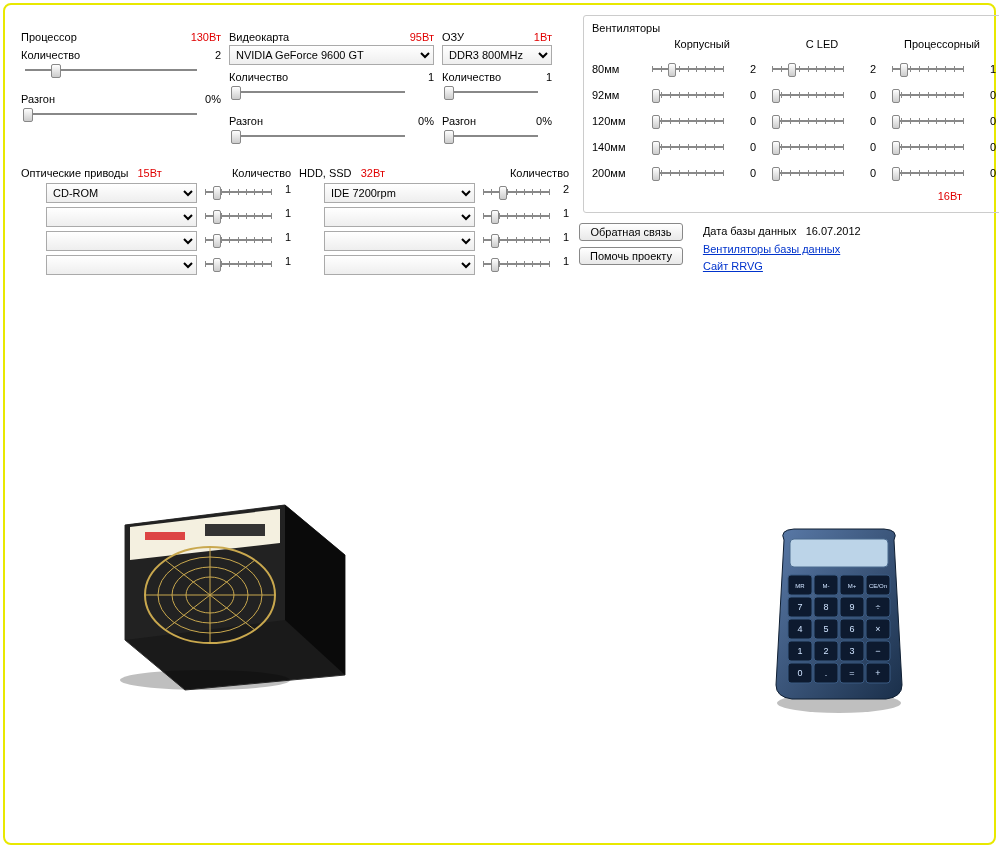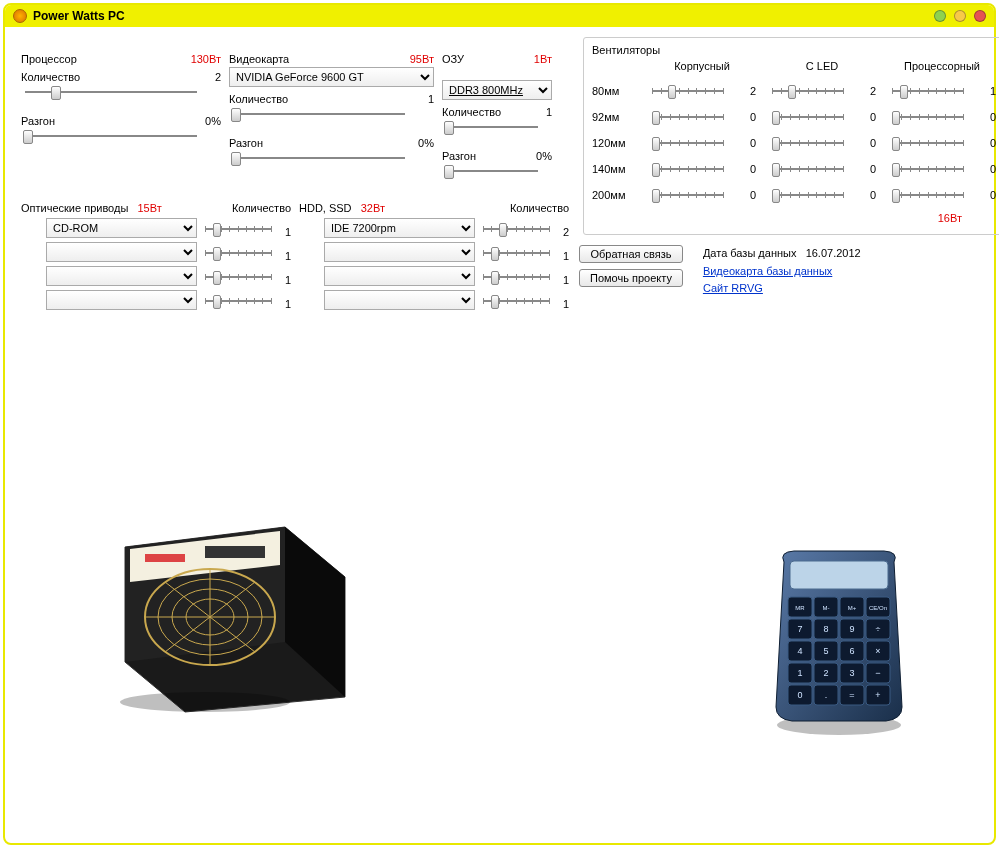--- a/index.html
+++ b/index.html
@@ -28,35 +28,26 @@
   button { border:1px solid #888; background:linear-gradient(#fff,#e8e8e8); border-radius:3px; padding:2px 10px; font-size:11px; cursor:pointer; }
   .psu { width:280px; height:230px; position:relative; }
   .calc { width:150px; height:190px; position:relative; }
   .fan-grid { display:grid; grid-template-columns: 50px repeat(3, 120px); gap:4px 0; align-items:center; }
   .fan-grid .hdr { text-align:center; padding-bottom:4px;}
   .fan-cell { display:flex; align-items:center; justify-content:space-between; padding:2px 6px;}
   .col3 { display:grid; grid-template-columns: 200px 205px 110px; gap:0 8px; }
   .col2 { display:grid; grid-template-columns: 270px 270px; gap:0 8px; }
   .section-label-row { display:flex; justify-content:space-between; align-items:flex-end; margin-top:6px; }
   .qty-row { display:flex; justify-content:space-between; align-items:center; margin-top:6px;}
-  .opt-row { display:flex; align-items:flex-end; gap:4px; margin-top:4px;padding-left:25px;}
+  .opt-row { display:flex; align-items:flex-start; gap:4px; margin-top:4px;padding-left:25px;}
 </style>
 </head>
 <body>
 
 <div class="window">
-  <div class="titlebar">
-    <span class="icon"></span>
-    <span>Power Watts PC</span>
-    <div class="controls">
-      <span class="ctl green"></span>
-      <span class="ctl yellow"></span>
-      <span class="ctl red"></span>
-    </div>
-  </div>
 
   <div class="content">
 
     <div style="display:flex; gap:10px;">
       <div style="flex:0 0 540px;">
 
 
         <div class="col3" style="margin-top:10px;">
 
           <div>
@@ -92,21 +83,21 @@
               <span>0%</span>
             </div>
             <div class="wide-slider"><div class="track"></div><div class="thumb" style="left:2px;"></div></div>
           </div>
 
           <div>
             <div class="section-label-row">
               <span>ОЗУ</span>
               <span class="red">1Вт</span>
             </div>
-            <select style="width:100%;margin-top:15px;text-decoration:underline;"><option>DDR3 800MHz</option></select>
+            <select style="width:100%;margin-top:2px;"><option>DDR3 800MHz</option></select>
             <div class="qty-row">
               <span>Количество</span>
               <span>1</span>
             </div>
             <div class="wide-slider" style="width:100px"><div class="track"></div><div class="thumb" style="left:2px;"></div></div>
             <div class="qty-row" style="margin-top:12px;">
               <span>Разгон</span>
               <span>0%</span>
             </div>
             <div class="wide-slider" style="width:100px"><div class="track"></div><div class="thumb" style="left:2px;"></div></div>
@@ -573,21 +564,21 @@
           <div class="red" style="text-align:right; padding:6px 40px 0 0;">16Вт</div>
         </div>
 
         <div style="display:flex; gap:20px; margin-top:10px;">
           <div style="display:flex; flex-direction:column; gap:6px;">
             <button>Обратная связь</button>
             <button>Помочь проекту</button>
           </div>
           <div style="line-height:1.6;">
             <div><span>Дата базы данных</span>&nbsp;&nbsp;&nbsp;<span>16.07.2012</span></div>
-            <div><span class="blue">Видеокарта базы данных</span></div>
+            <div><span class="blue">Вентиляторы базы данных</span></div>
             <div><span class="blue">Сайт RRVG</span></div>
           </div>
         </div>
       </div>
     </div>
 
     <div style="position:absolute; left:90px; top:460px;">
       <svg class="psu" viewBox="0 0 280 230">
         <polygon points="30,60 190,40 250,90 250,210 90,225 30,175" fill="#1a1a1a" stroke="#333"></polygon>
         <polygon points="30,60 190,40 190,155 30,175" fill="#222"></polygon>

